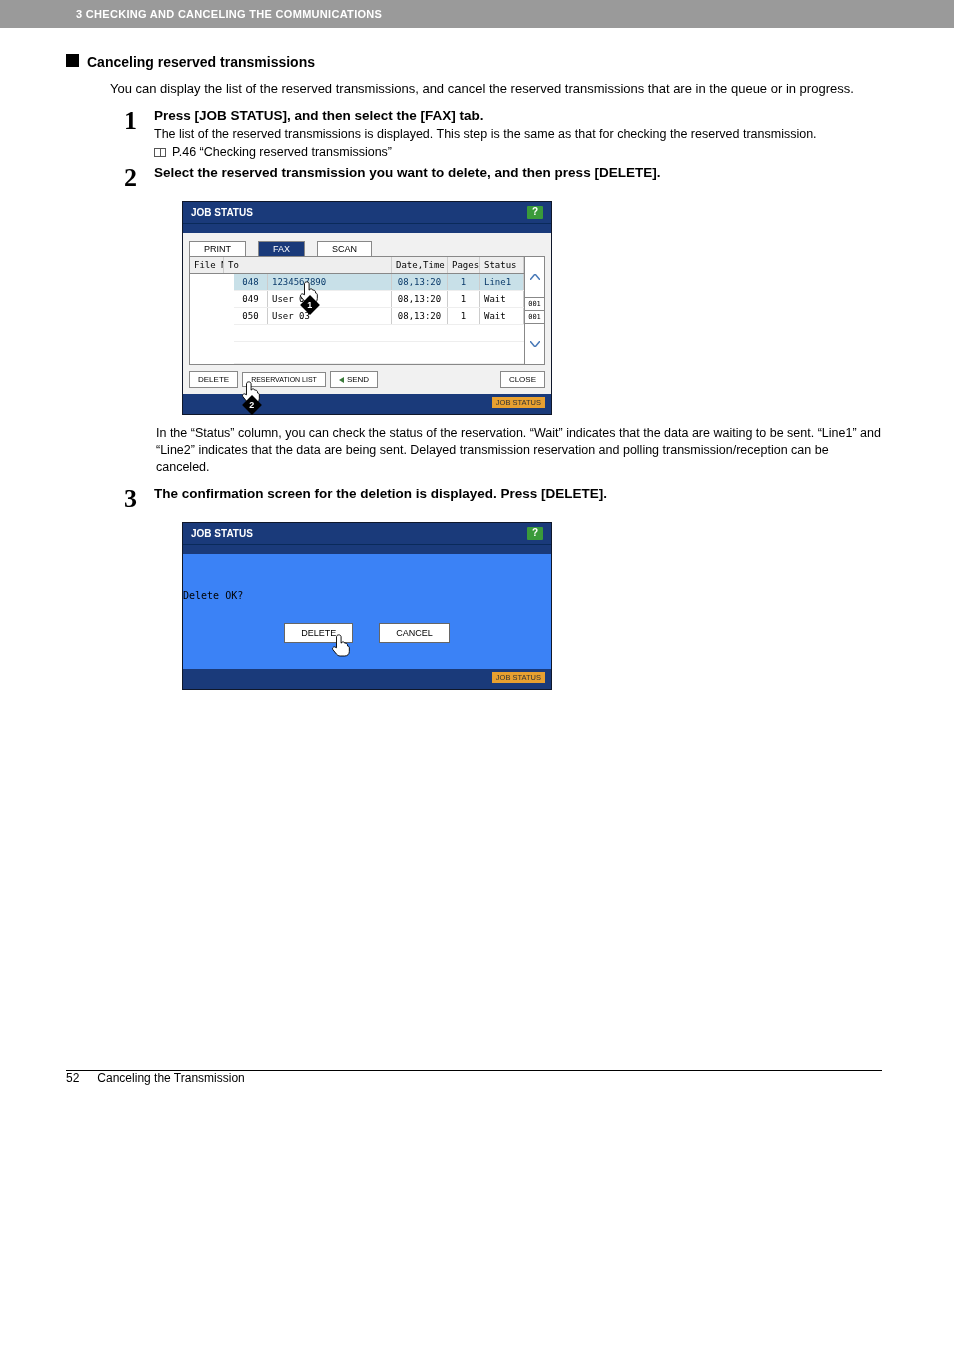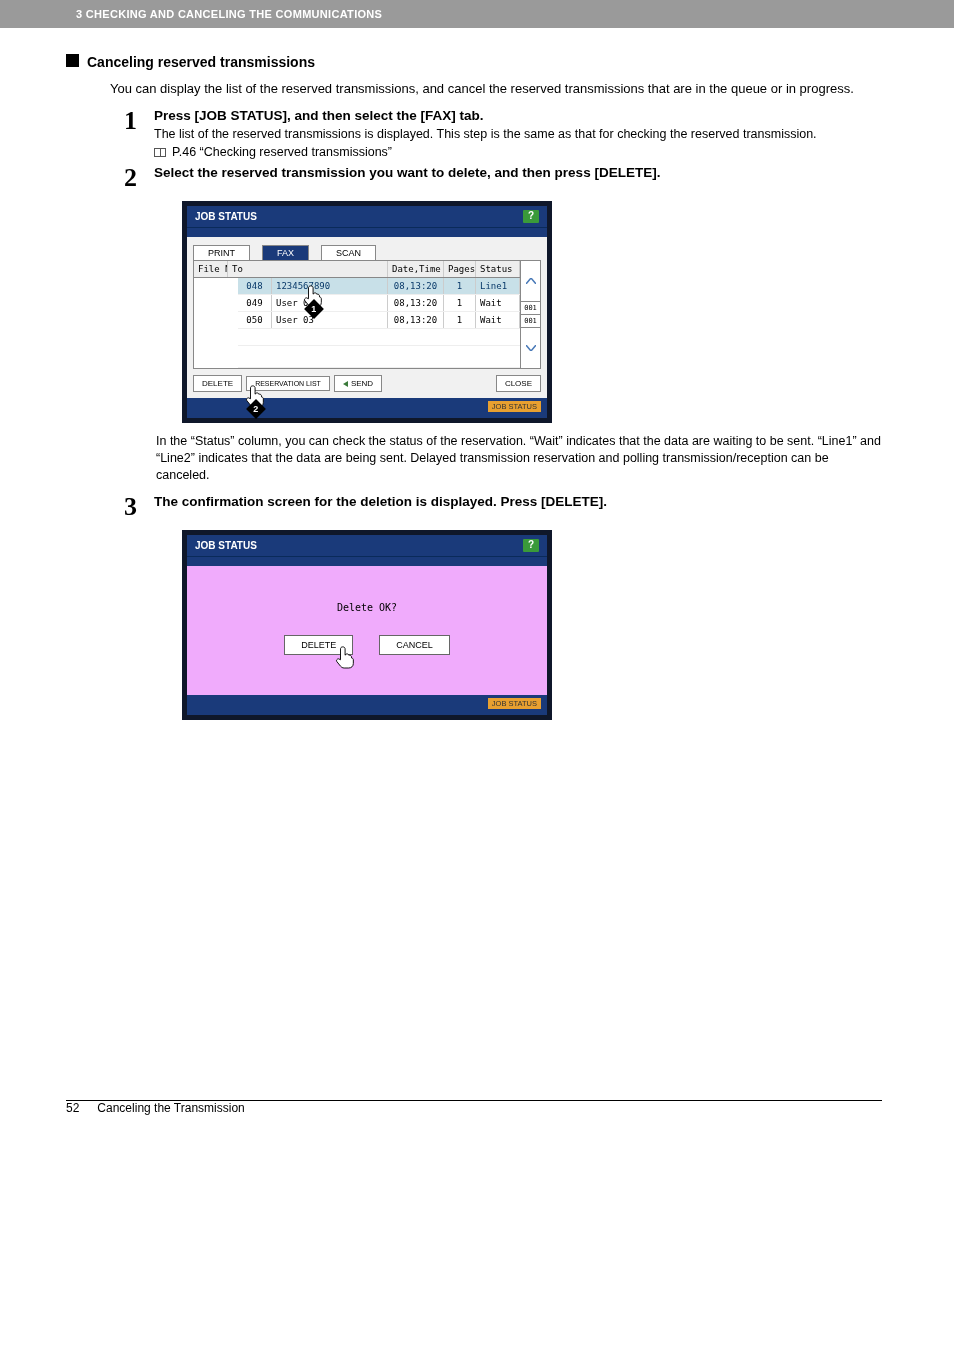--- a/index.html
+++ b/index.html
@@ -61,21 +61,21 @@
   .xref { display: flex; align-items: center; gap: 6px; font-size: 12.5px; }
   .book-icon {
     width: 12px; height: 9px; border: 1px solid #555; position: relative;
   }
   .book-icon::after { content:""; position:absolute; left:50%; top:0; bottom:0; width:1px; background:#555;}
   .screenshot {
     margin: 10px 0 10px 116px;
   }
   .panel {
     width: 370px;
-    border: 5px solid #0f172a;
+    border: 1px solid #0f172a;
     background: #f1f1f1;
     font-family: Arial, sans-serif;
     font-size: 9px;
   }
   .panel-top {
     background: #1a3a7a;
     color: #fff;
     font-size: 10px;
     font-weight: bold;
     padding: 4px 8px;
@@ -118,21 +118,21 @@
     position:absolute;
     width:14px;height:14px;
     background:#000;color:#fff;
     font-size:9px;font-weight:bold;
     display:flex;align-items:center;justify-content:center;
     transform: rotate(45deg);
   }
   .badge-num span { transform: rotate(-45deg); }
   .para-after { margin:0 0 10px 90px; font-size:12.5px; line-height:1.35;}
   
-  .panel2-body { background:#f0abfc; padding:36px 0 40px 0; text-align:center; font-family:monospace; font-size:10px;}
+  .panel2-body { background:#3b82f6; padding:36px 0 26px 0; font-family:monospace; font-size:10px;}
   .p2-btns { display:flex; justify-content:center; gap:26px; margin-top:22px;}
   .p2-btn { border:1px solid #666; padding:4px 16px; font-size:9px; font-family:Arial; background:#fff; position:relative;}
   .footer {
     border-top:1px solid #000;
     margin:380px 72px 0 66px;
     font-size:12px;
     display:flex;
     gap:18px;
   }
 </style>

